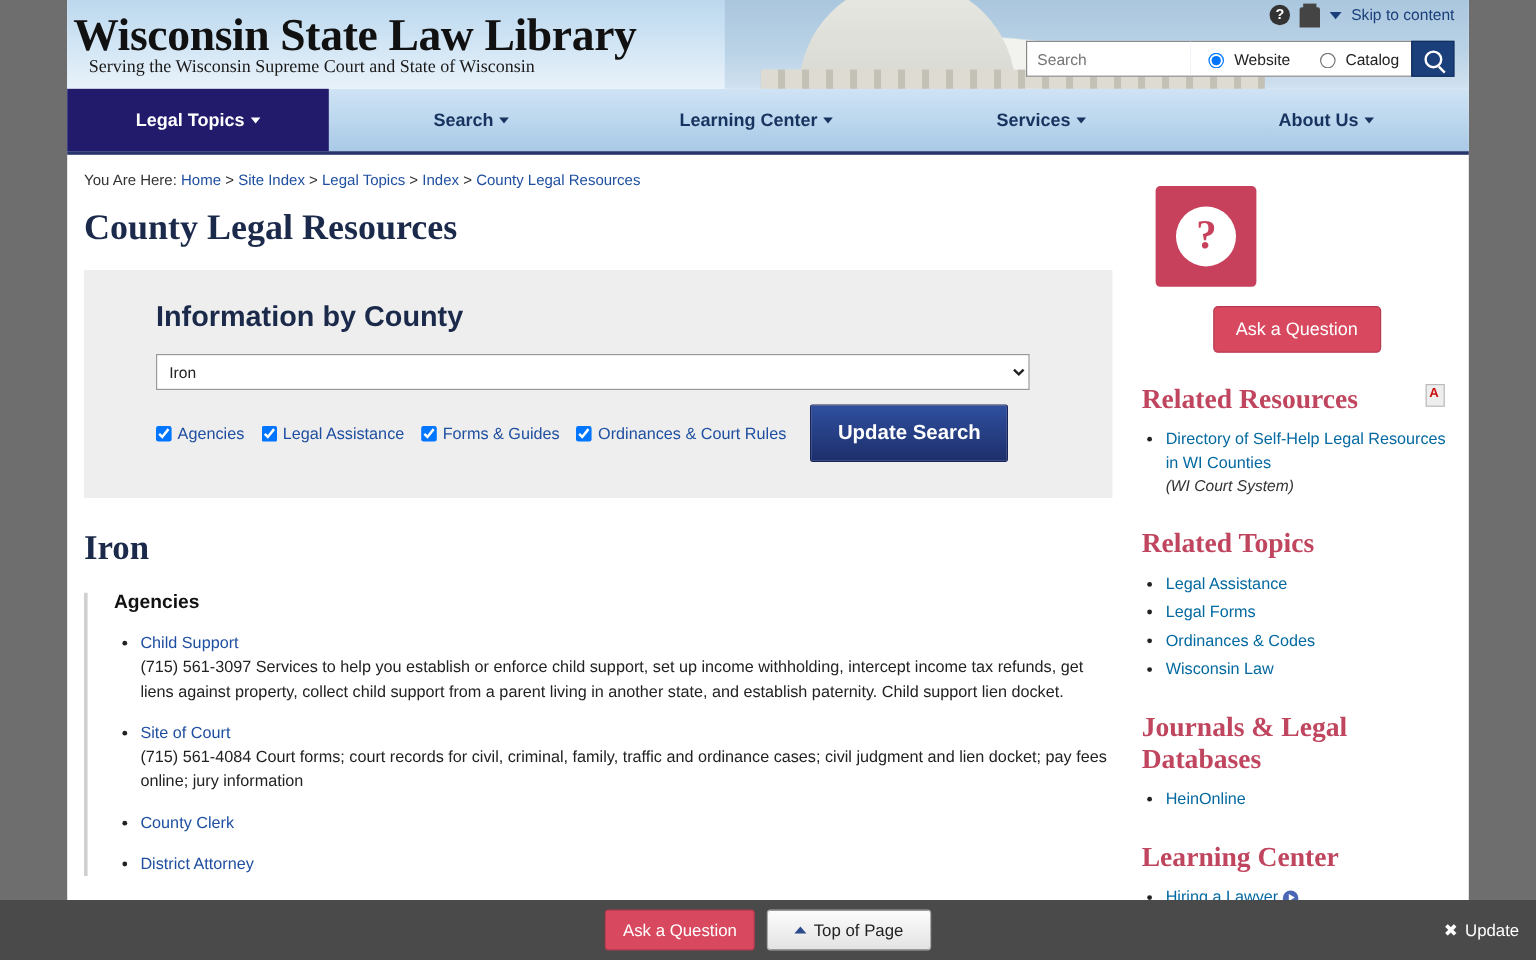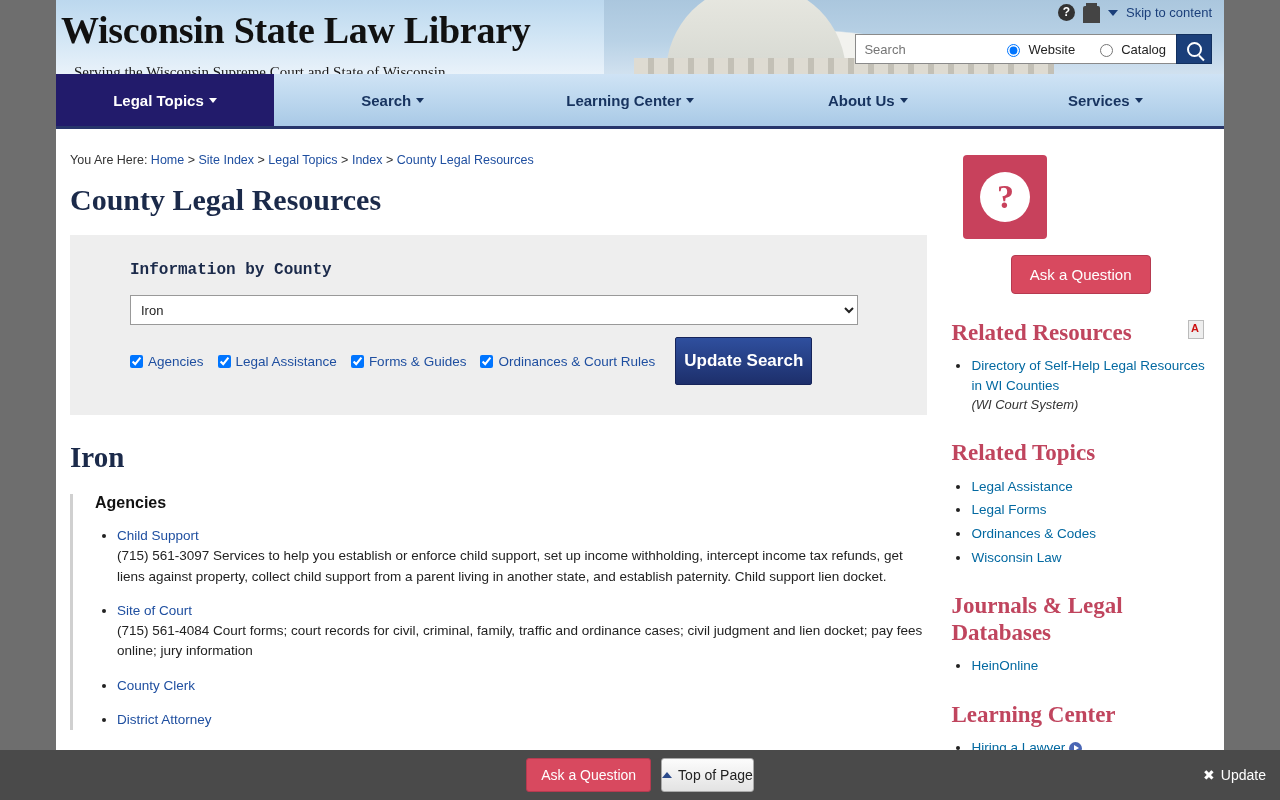--- a/index.html
+++ b/index.html
@@ -33,21 +33,21 @@
   .dome:after{
     content:"";position:absolute;left:30px;top:96px;width:420px;height:60px;
     background:repeating-linear-gradient(to right,#dedbd2 0 14px,#c3c0b6 14px 20px);
   }
   .site-title{
     position:absolute;left:5px;top:8px;
     font-family:"Liberation Serif", serif;
     font-weight:bold;font-size:38px;color:#111;letter-spacing:-0.3px;
   }
   .site-sub{
-    position:absolute;left:18px;top:64px;
+    position:absolute;left:18px;top:48px;
     font-family:"Liberation Serif", serif;
     font-size:15px;color:#1a1a1a;
   }
   .util{
     position:absolute;right:12px;top:2px;display:flex;align-items:center;gap:8px;
     font-size:13px;color:#1f3d66;
   }
   .util .ico{display:inline-block;width:17px;height:17px;position:relative;}
   .ico-help{border-radius:50%;background:#333;color:#fff;font-size:12px;line-height:17px;text-align:center;font-weight:bold;}
   .ico-print{background:#444;height:10px;margin-top:4px;border-radius:2px 2px 0 0;}
@@ -87,42 +87,42 @@
     background:#221b6b;color:#ffffff;
     max-width:218px;flex:0 0 218px;
   }
   .nav-item .cc{
     display:inline-block;margin-left:5px;width:0;height:0;
     border-left:4px solid transparent;border-right:4px solid transparent;border-top:5px solid currentColor;
   }
   
   .content{display:flex;padding:0 14px;}
   .main{width:862px;padding:0 0 0 0;}
-  .crumbs{font-size:12.5px;color:#333;padding:24px 0 6px 0;}
+  .crumbs{font-size:12.5px;color:#333;padding:14px 0 6px 0;}
   .crumbs a{color:#1f4fa0;text-decoration:none;}
   h1.page-title{
     font-family:"Liberation Serif", serif;font-size:30px;color:#1b2a4a;
     margin:10px 0 18px 0;font-weight:bold;
   }
   .panel{
     background:#eeeeee;padding:26px 40px 30px 60px;margin-bottom:26px;
   }
   .panel h2{
-    font-family:Liberation Mono, monospace;font-size:16px;color:#1b2a4a;margin:0 0 16px 0;
+    font-family:Liberation Sans, sans-serif;font-size:24px;color:#1b2a4a;margin:0 0 16px 0;
   }
   select.county{
     width:728px;height:30px;font-size:13px;padding:3px 6px;border:1px solid #999;background:#fff;color:#222;
   }
   .checkrow{display:flex;align-items:center;gap:0;margin-top:12px;}
   .checkrow label{display:flex;align-items:center;font-size:13.5px;color:#1f4fa0;margin-right:14px;cursor:pointer;}
   .checkrow input{margin:0 5px 0 0;}
   .update-btn{
     margin-left:6px;background:linear-gradient(to bottom,#2f4f9e,#1d2f6b);
     border:1px solid #16245a;color:#fff;font-size:17px;font-weight:bold;
-    padding:13px 8px;cursor:pointer;border-radius:2px;
+    padding:13px 22px;cursor:pointer;border-radius:2px;
   }
   h2.county-name{
     font-family:"Liberation Serif", serif;font-size:29px;color:#1b2a4a;
     margin:16px 0 20px 0;font-weight:bold;
   }
   .section{border-left:3px solid #d0d0d0;padding-left:22px;}
   .section h3{font-size:16px;color:#111;margin:0 0 10px 0;}
   .section ul{margin:0;padding-left:22px;}
   .section li{margin-bottom:6px;line-height:1.5;font-size:13.5px;color:#222;margin-top:14px;}
   .section li a{color:#1f4fa0;text-decoration:none;}
@@ -160,21 +160,21 @@
   .bottombar{
     position:fixed;left:0;bottom:0;width:1280px;height:50px;background:#4a4a4a;
     display:flex;align-items:center;justify-content:center;gap:10px;z-index:50;
   }
   .bb-ask{
     background:#d8495f;border:1px solid #b63a50;color:#fff;font-size:14px;
     padding:8px 14px;border-radius:3px;cursor:pointer;
   }
   .bb-top{
     background:linear-gradient(to bottom,#fcfcfc,#e3e3e3);border:1px solid #a9a9a9;
-    color:#222;font-size:14px;padding:8px 0;border-radius:3px;cursor:pointer;
+    color:#222;font-size:14px;padding:8px 22px;border-radius:3px;cursor:pointer;
     display:flex;align-items:center;gap:6px;
   }
   .up-caret{display:inline-block;width:0;height:0;border-left:5px solid transparent;
     border-right:5px solid transparent;border-bottom:6px solid #2b4a8b;}
   .bb-close{
     position:absolute;right:14px;color:#fff;font-size:14px;cursor:pointer;
     display:flex;align-items:center;gap:6px;
   }
 </style>
 </head>
@@ -217,25 +217,25 @@
     </div>
     <div class="nav-item">
       <span>Search</span>
         <span class="cc"></span>
     </div>
     <div class="nav-item">
       <span>Learning Center</span>
         <span class="cc"></span>
     </div>
     <div class="nav-item">
+      <span>Services</span>
+        <span class="cc"></span>
+    </div>
+    <div class="nav-item">
       <span>About Us</span>
-        <span class="cc"></span>
-    </div>
-    <div class="nav-item">
-      <span>Services</span>
         <span class="cc"></span>
     </div>
   </div>
 
   <div class="content">
 
     <div class="main">
 
       <div class="crumbs">
         <span>You Are Here:</span>

